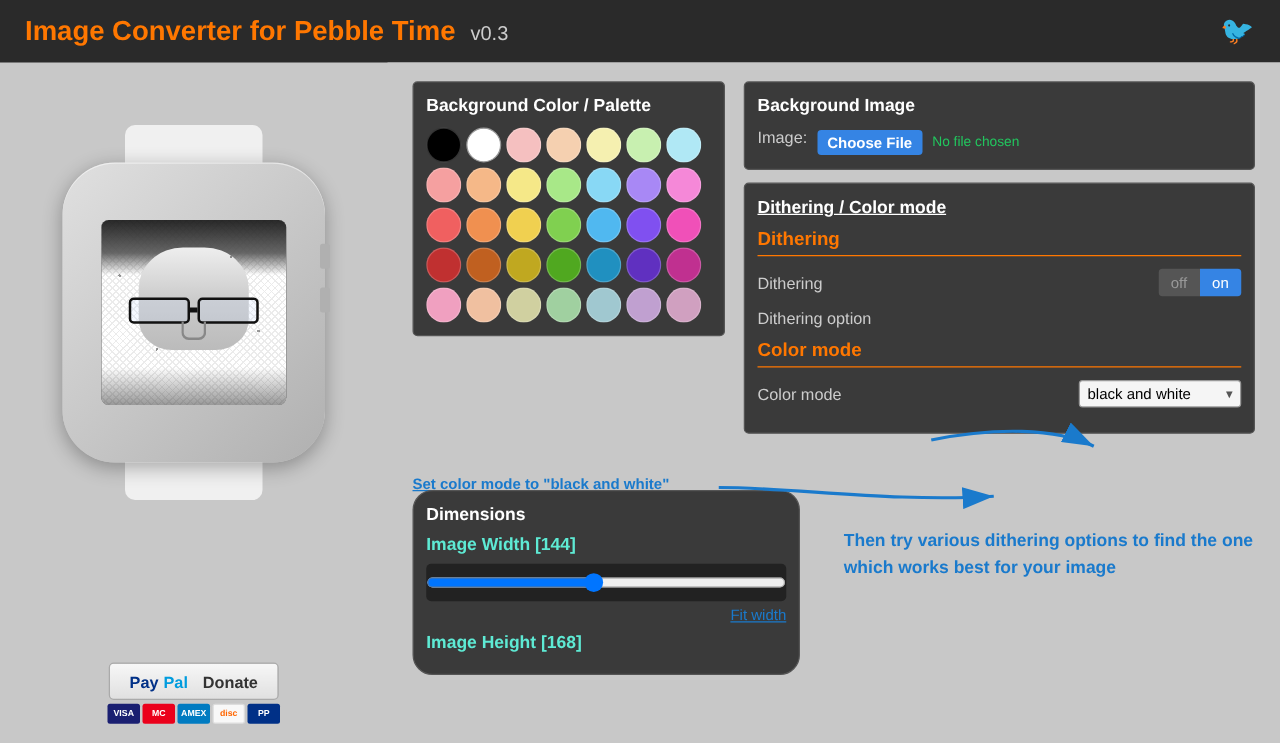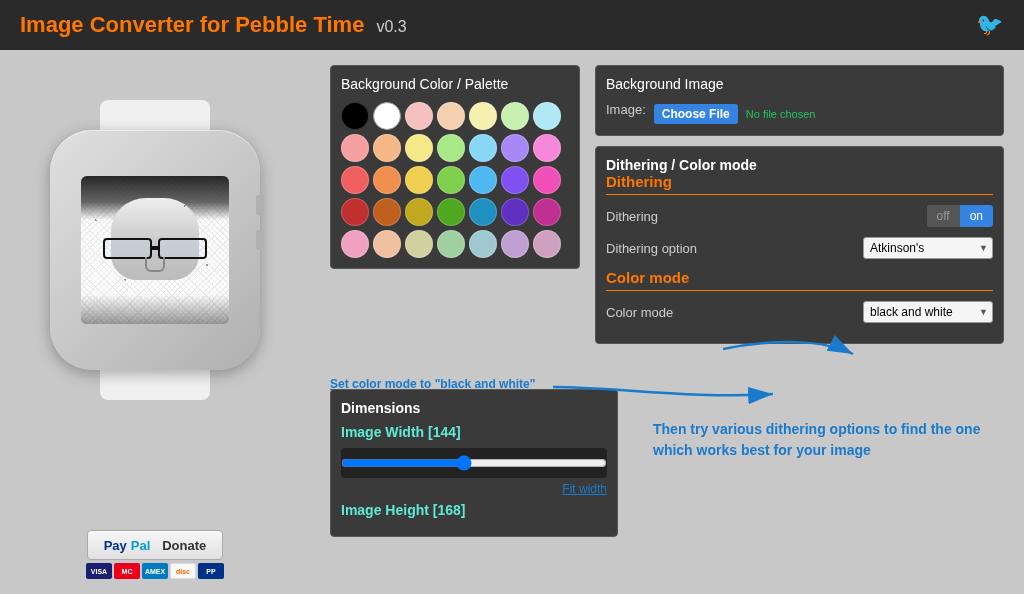--- a/index.html
+++ b/index.html
@@ -168,21 +168,21 @@
       background: #3a3a3a;
       border: 1px solid #555;
       border-radius: 4px;
       width: 250px;
       min-width: 250px;
       padding: 10px;
     }
     .panel-header {
       color: #ffffff;
       font-size: 14px;
-      font-weight: normal;
+      font-weight: bold;
       margin-bottom: 10px;
     }
     .color-grid {
       display: grid;
       grid-template-columns: repeat(7, 28px);
       gap: 4px;
     }
     .color-swatch {
       width: 28px;
       height: 28px;
@@ -231,20 +231,22 @@
       background: #3a3a3a;
       border: 1px solid #555;
       border-radius: 4px;
       flex: 1;
       padding: 10px;
     }
     .dithering-section-title {
       color: #ffffff;
       font-size: 14px;
       font-weight: bold;
+      margin-bottom: 10px;
+      text-decoration: underline;
     }
     .dithering-subtitle {
       color: #ff7700;
       font-size: 15px;
       font-weight: bold;
       border-bottom: 1px solid #ff7700;
       padding-bottom: 4px;
       margin-bottom: 10px;
     }
     .dithering-row {
@@ -318,22 +320,22 @@
     .bottom-row {
       display: flex;
       gap: 15px;
       align-items: flex-start;
     }
 
     
     .dimensions-panel {
       background: #3a3a3a;
       border: 1px solid #555;
-      border-radius: 4px;
-      width: 288px;
+      border-radius: 16px;
+      width: 310px;
       padding: 10px;
     }
     .dim-title {
       color: #ffffff;
       font-size: 14px;
       font-weight: bold;
       margin-bottom: 8px;
     }
     .dim-subtitle {
       color: #5eead4;
@@ -534,27 +536,20 @@
           <div class="dithering-row">
             <span class="dithering-row-label">Dithering</span>
             <div class="toggle-group">
               <button class="toggle-off">off</button>
               <button class="toggle-on">on</button>
             </div>
           </div>
 
           <div class="dithering-row">
             <span class="dithering-row-label">Dithering option</span>
-            <div class="select-wrapper">
-              <select class="select-dropdown">
-                <option>Atkinson's</option>
-                <option>Floyd-Steinberg</option>
-                <option>Ordered</option>
-              </select>
-            </div>
           </div>
 
           <div class="color-mode-subtitle">Color mode</div>
 
           <div class="dithering-row">
             <span class="dithering-row-label">Color mode</span>
             <div class="select-wrapper">
               <select class="select-dropdown">
                 <option>black and white</option>
                 <option>64 colors</option>

